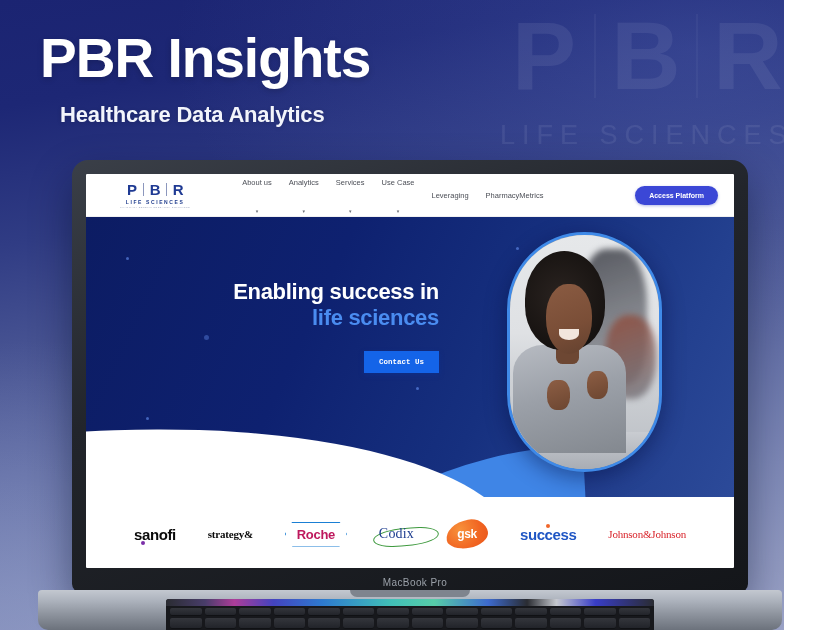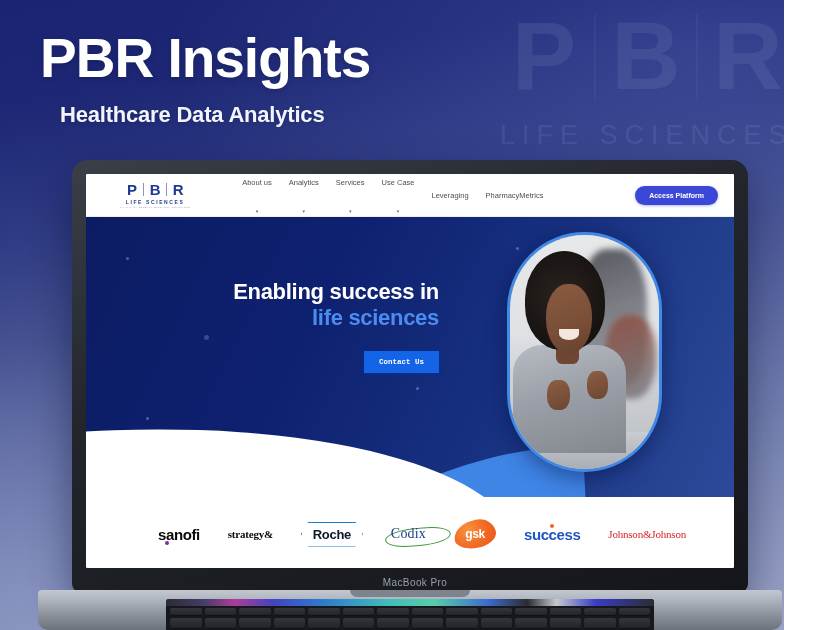--- a/index.html
+++ b/index.html
@@ -338,21 +338,21 @@
   .trusted {
     height: 71px;
     background: #ffffff;
     padding: 9px 22px 0 22px;
   }
   .trusted-label { font-size: 8px; color: #4b4f57; margin-left: 54px; }
   .logos {
     display: flex; align-items: center; justify-content: space-between;
     margin-top: 14px; padding: 0 26px;
   }
-  .brand { display: flex; align-items: flex-start; justify-content: center; margin-left: 24px; }
+  .brand { display: flex; align-items: flex-start; justify-content: center; }
 
   .b-sanofi {
     color: #0a0a0a; font-size: 15px; font-weight: 700;
     letter-spacing: -0.4px; position: relative;
   }
   .b-sanofi::after {
     content: ""; position: absolute; left: 7px; bottom: -2px;
     width: 4px; height: 4px; border-radius: 50%; background: #7b2fa8;
   }
   .b-strategy {
@@ -367,21 +367,21 @@
     background: #ffffff;
   }
   .b-roche .hex-in {
     position: absolute; inset: 1.5px;
     background: #ffffff;
     clip-path: polygon(12% 0, 88% 0, 100% 50%, 88% 100%, 12% 100%, 0 50%);
   }
   .b-roche .rtxt {
     position: absolute; inset: 0;
     display: flex; align-items: center; justify-content: center;
-    color: #0f172a; font-size: 13px; font-weight: 700; letter-spacing: -0.3px;
+    color: #be185d; font-size: 13px; font-weight: 700; letter-spacing: -0.3px;
   }
   .b-codix { position: relative; }
   .b-codix .ctxt {
     font-family: "Liberation Serif", serif;
     color: #1d3c8f; font-size: 14px; font-weight: 400; letter-spacing: 0.2px;
     position: relative; z-index: 2;
   }
   .b-codix .leaf {
     position: absolute; left: -6px; top: 2px;
     width: 66px; height: 18px;

